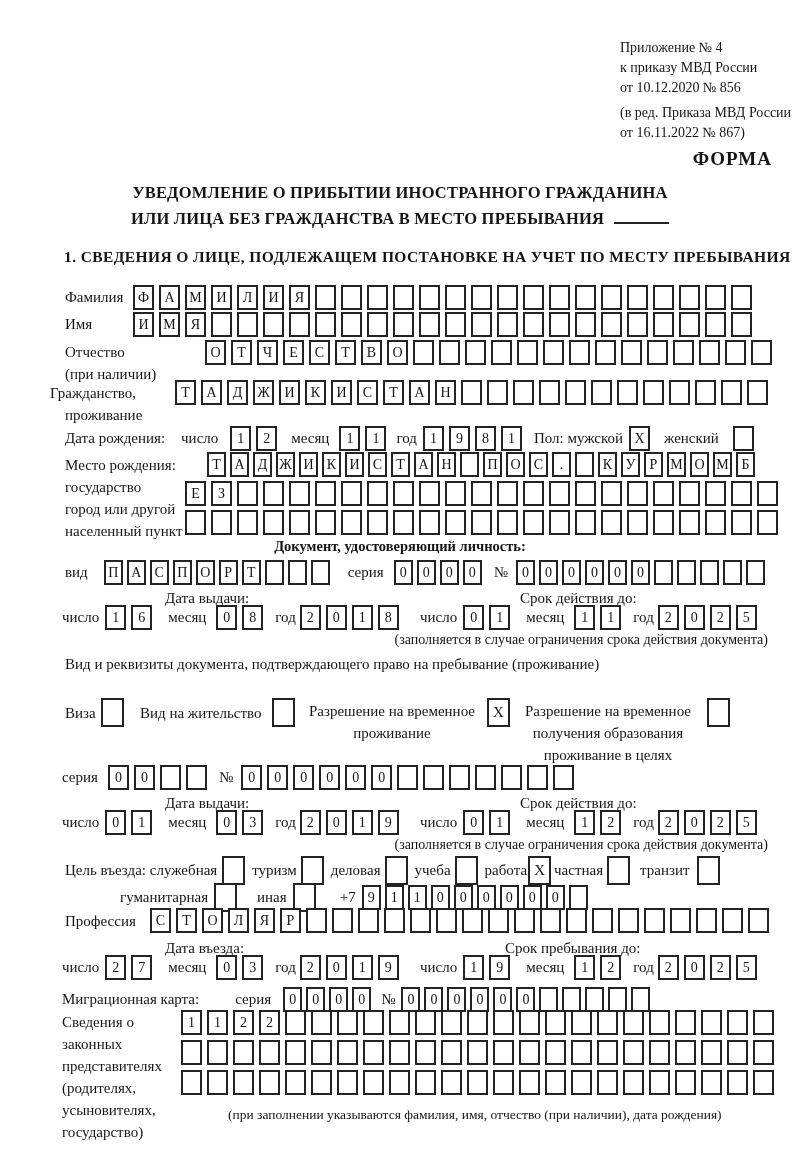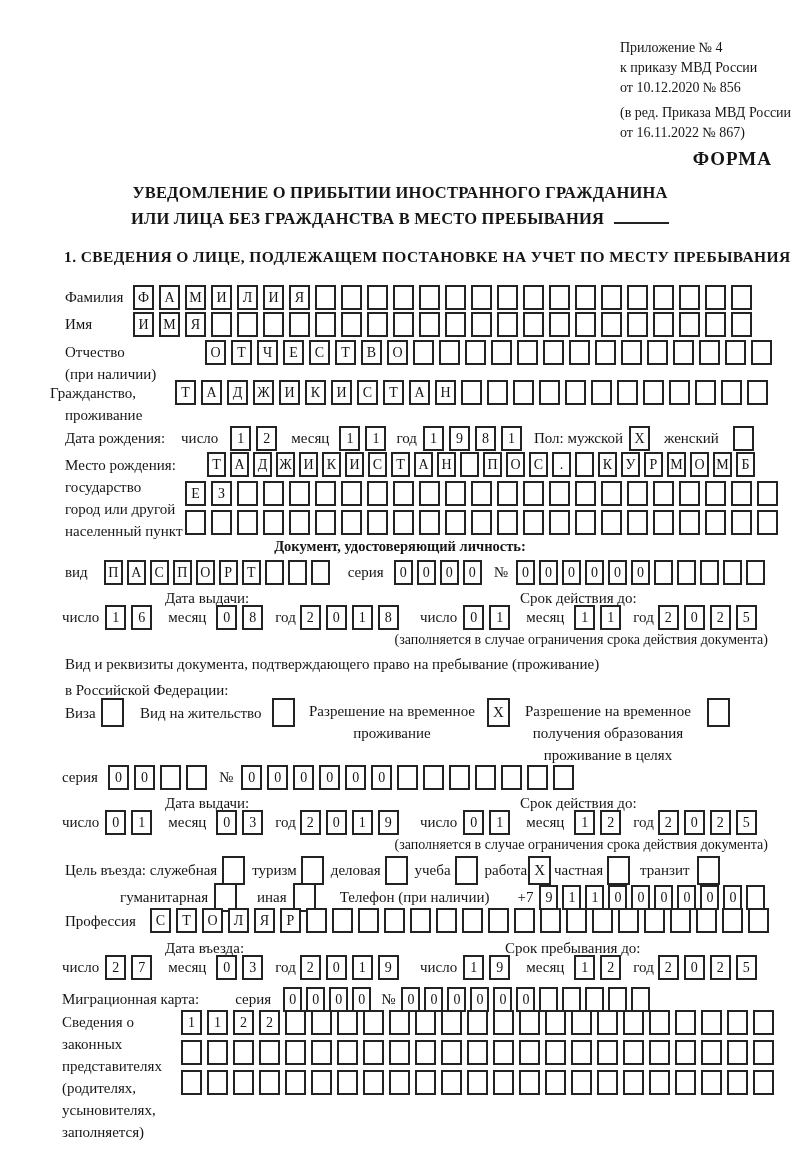--- a/index.html
+++ b/index.html
@@ -341,21 +341,20 @@
     <span class="cells">
         <span class="cell">2</span>
         <span class="cell">0</span>
         <span class="cell">2</span>
         <span class="cell">5</span>
       </span>
   </div>
   <div class="abs small" style="top:631px;right:32px;">(заполняется в случае ограничения срока действия документа)</div>
 
   <div class="abs lbl" style="left:65px;top:652px;">Вид и реквизиты документа, подтверждающего право на пребывание (проживание)</div>
-  <div class="abs lbl" style="left:65px;top:678px;">в Российской Федерации:</div>
 
   <div class="abs lbl" style="left:65px;top:701px;">Виза</div>
   <div class="abs cells cb" style="left:101px;top:698px;">
       <span class="cell"></span>
     </div>
 
   <div class="abs lbl" style="left:140px;top:701px;">Вид на жительство</div>
   <div class="abs cells cb" style="left:272px;top:698px;">
       <span class="cell"></span>
     </div>
@@ -479,21 +478,20 @@
 
   <div class="abs row" style="left:120px;top:883px;">
     <span class="lbl" style="margin-right:6px;">гуманитарная</span>
     <span class="cells cb" style="margin-right:20px;">
         <span class="cell"></span>
       </span>
     <span class="lbl" style="margin-right:6px;">иная</span>
     <span class="cells cb" style="margin-right:24px;">
         <span class="cell"></span>
       </span>
-    <span class="lbl" style="margin-right:28px;">Телефон (при наличии)</span>
     <span class="lbl" style="margin-right:6px;">+7</span>
     <span class="cells tiny">
         <span class="cell">9</span>
         <span class="cell">1</span>
         <span class="cell">1</span>
         <span class="cell">0</span>
         <span class="cell">0</span>
         <span class="cell">0</span>
         <span class="cell">0</span>
         <span class="cell">0</span>
@@ -595,21 +593,21 @@
         <span class="cell"></span>
         <span class="cell"></span>
       </span>
   </div>
 
   <div class="abs lbl" style="left:62px;top:1010px;">Сведения о</div>
   <div class="abs lbl" style="left:62px;top:1032px;">законных</div>
   <div class="abs lbl" style="left:62px;top:1054px;">представителях</div>
   <div class="abs lbl" style="left:62px;top:1076px;">(родителях,</div>
   <div class="abs lbl" style="left:62px;top:1098px;">усыновителях,</div>
-  <div class="abs lbl" style="left:62px;top:1120px;">заполняется)</div>
+  <div class="abs lbl" style="left:62px;top:1120px;">государство)</div>
 
   <div class="abs cells" style="left:181px;top:1010px;">
       <span class="cell">1</span>
       <span class="cell">1</span>
       <span class="cell">2</span>
       <span class="cell">2</span>
       <span class="cell"></span>
       <span class="cell"></span>
       <span class="cell"></span>
       <span class="cell"></span>
@@ -673,14 +671,15 @@
       <span class="cell"></span>
       <span class="cell"></span>
       <span class="cell"></span>
       <span class="cell"></span>
       <span class="cell"></span>
       <span class="cell"></span>
       <span class="cell"></span>
       <span class="cell"></span>
     </div>
 
+  <div class="abs small" style="left:228px;top:1106px;font-size:13.5px;">(при заполнении указываются фамилия, имя, отчество (при наличии), дата рождения)</div>
 
 </div>
 
 </body></html>

